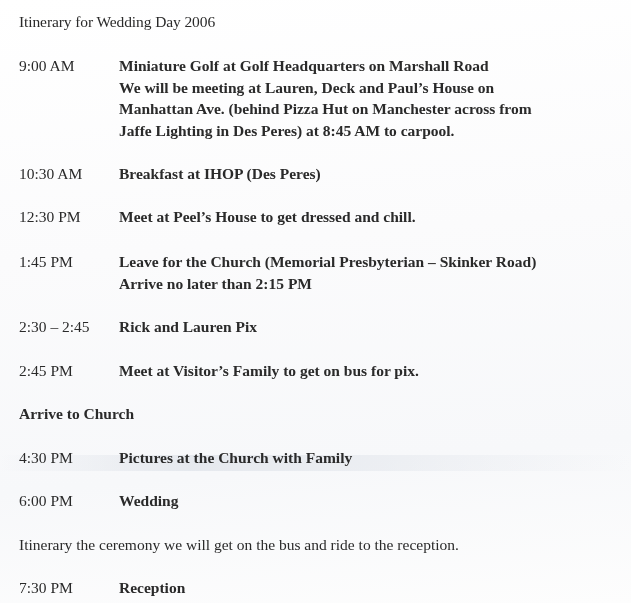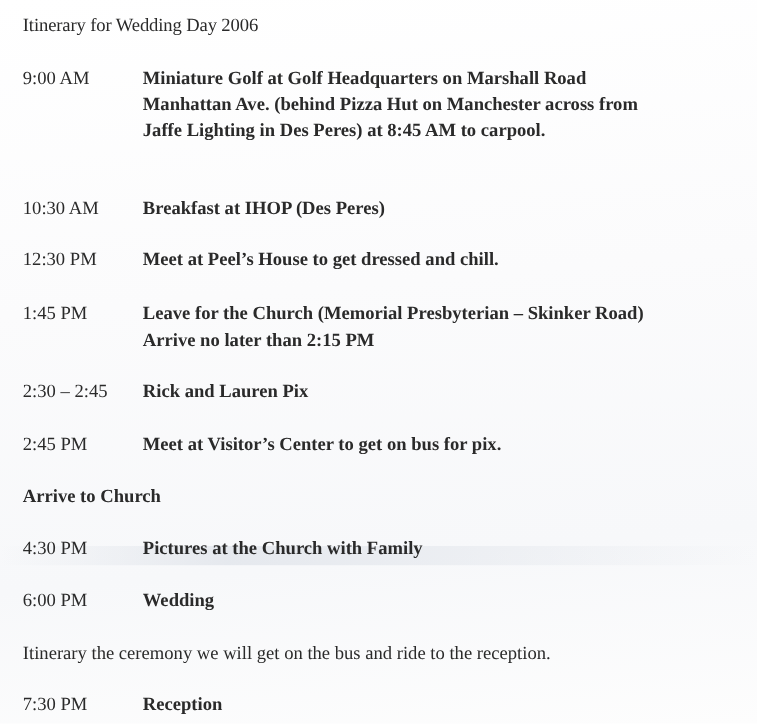--- a/index.html
+++ b/index.html
@@ -64,20 +64,21 @@
 
 <div class="page">
   <div class="streak"></div>
 
   <div class="title">Itinerary for Wedding Day 2006</div>
 
   <div class="row" style="top:55px">
     <div class="time">9:00 AM</div>
     <div class="desc">
       <div>Miniature Golf at Golf Headquarters on Marshall Road</div>
+      <div>We will be meeting at Lauren, Deck and Paul’s House on</div>
       <div>Manhattan Ave. (behind Pizza Hut on Manchester across from</div>
       <div>Jaffe Lighting in Des Peres) at 8:45 AM to carpool.</div>
     </div>
   </div>
 
   <div class="row" style="top:163px">
     <div class="time">10:30 AM</div>
     <div class="desc">
       <div>Breakfast at IHOP (Des Peres)</div>
     </div>
@@ -101,21 +102,21 @@
   <div class="row" style="top:316px">
     <div class="time">2:30 – 2:45</div>
     <div class="desc">
       <div>Rick and Lauren Pix</div>
     </div>
   </div>
 
   <div class="row" style="top:360px">
     <div class="time">2:45 PM</div>
     <div class="desc">
-      <div>Meet at Visitor’s Center to get on bus for pix.</div>
+      <div>Meet at Visitor’s Family to get on bus for pix.</div>
     </div>
   </div>
 
   <div class="row" style="top:403px">
     <div class="desc">
       <div>Arrive to Church</div>
     </div>
   </div>
 
   <div class="row" style="top:447px">

